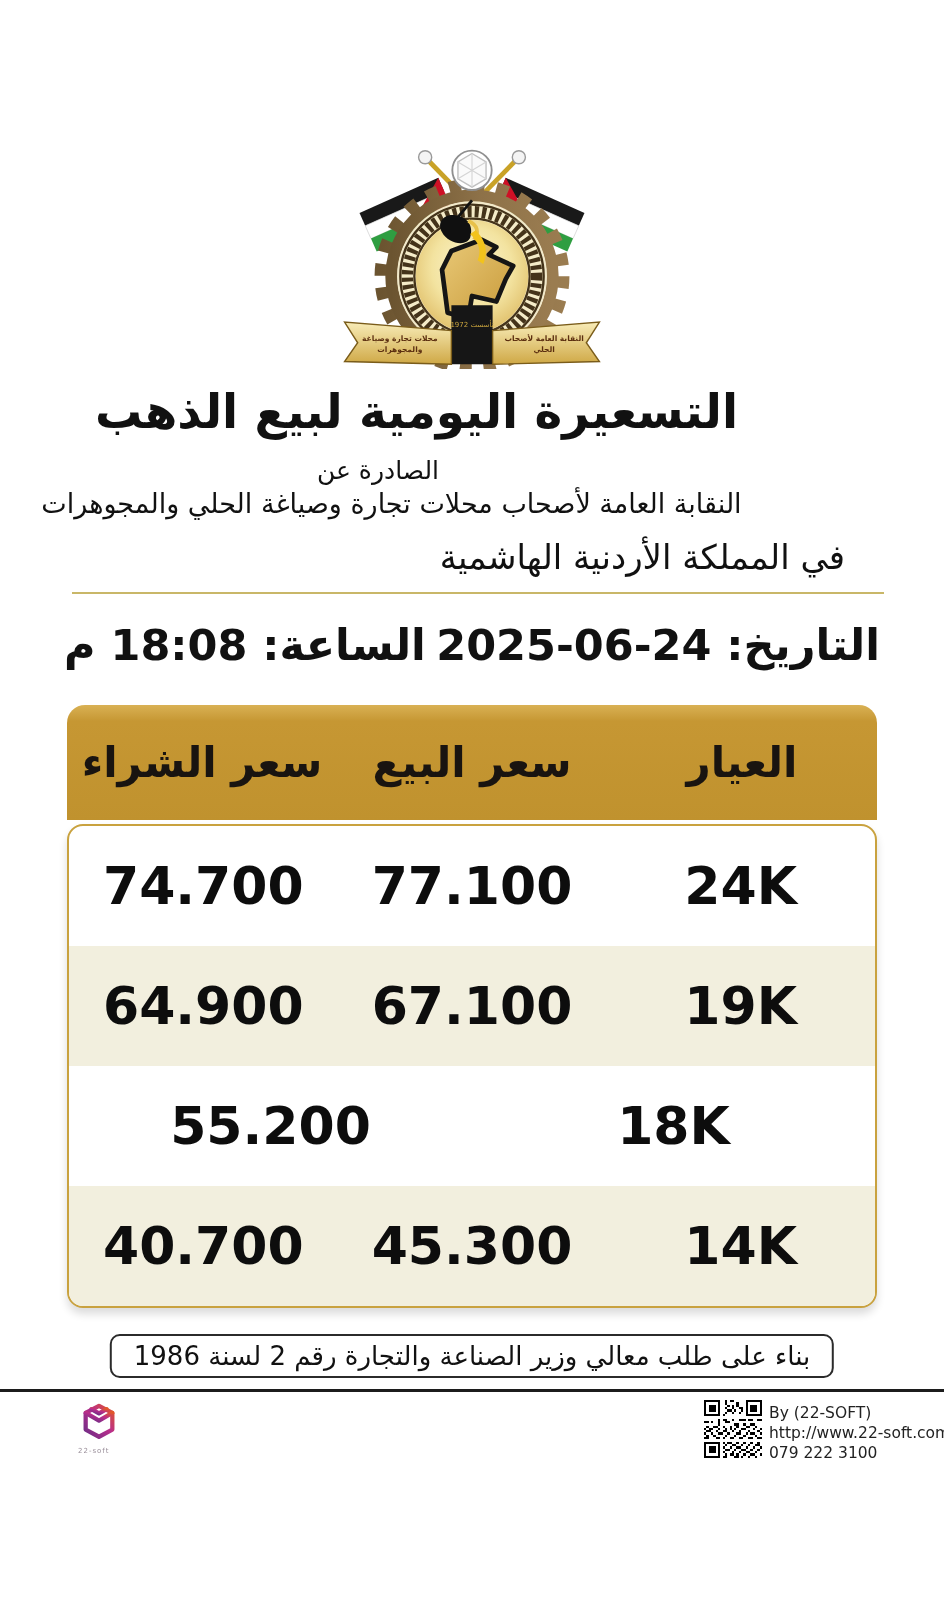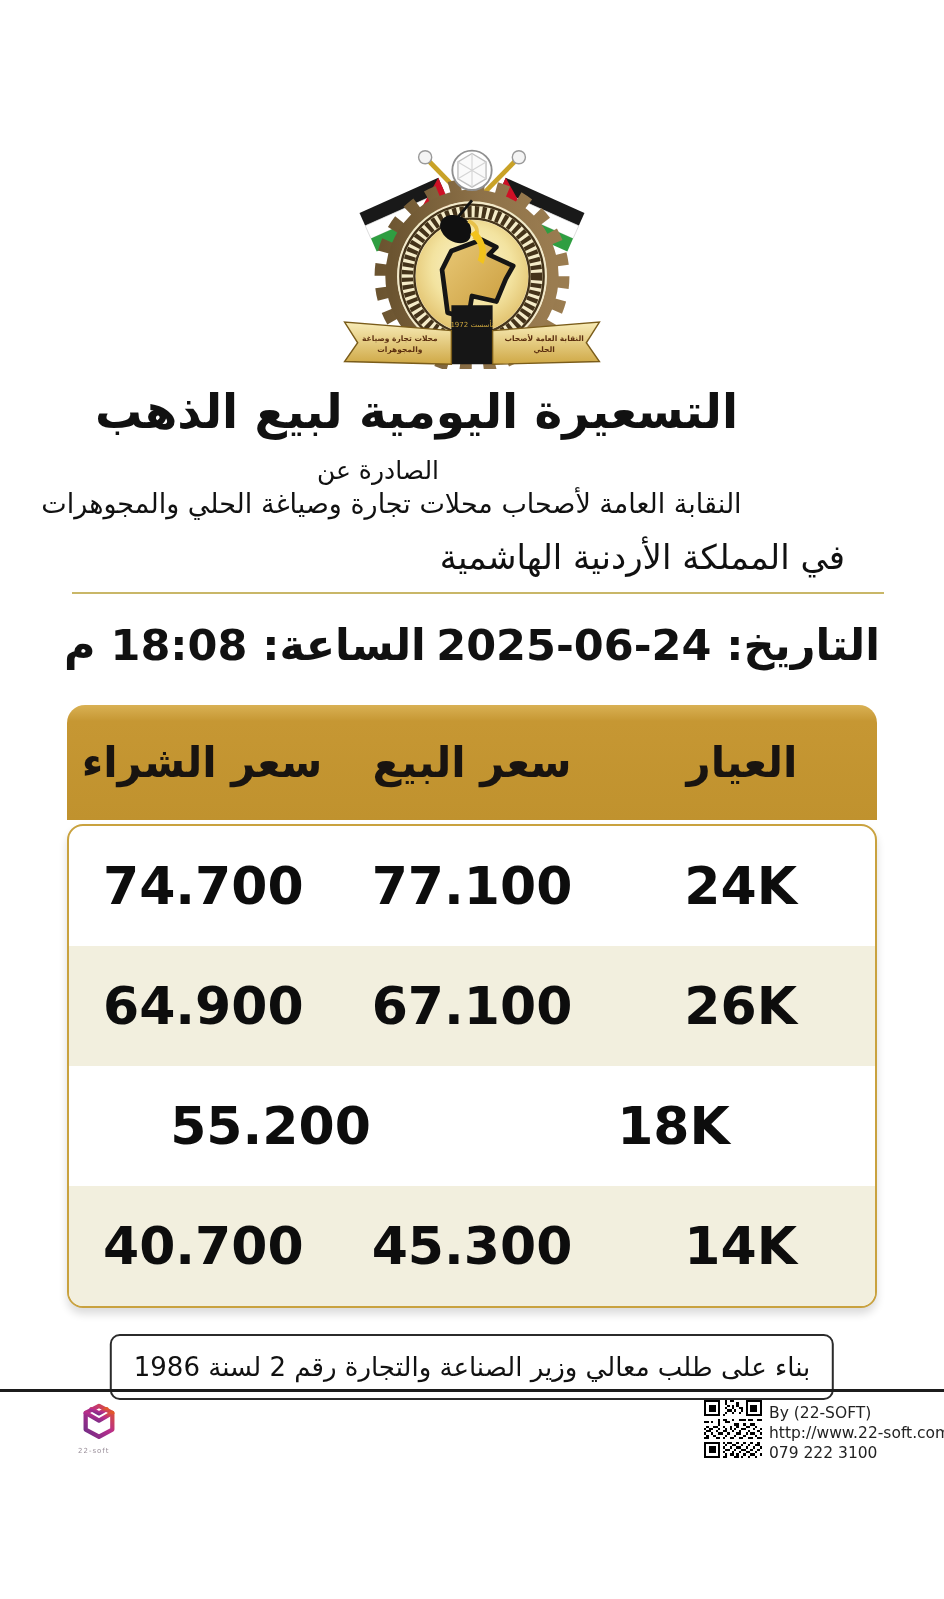--- a/index.html
+++ b/index.html
@@ -37,21 +37,21 @@
     font-size:42px;font-weight:bold;color:#191410;}
   .col{flex:1;text-align:center;}
   .tbody{margin-top:4px;border:2px solid #c9a23f;border-radius:16px;overflow:hidden;
     background:#fff;box-shadow:0 6px 9px rgba(0,0,0,0.14);}
   .trow{height:120px;display:flex;direction:rtl;align-items:center;
     font-size:52px;font-weight:bold;color:#0d0d0d;}
   .trow.alt{background:#f2efde;}
 
   
   .note-box{position:absolute;top:1334px;left:50%;transform:translateX(-50%);
-    border:2.5px solid #2b2b2b;border-radius:10px;padding:16px 22px;
+    border:2.5px solid #2b2b2b;border-radius:10px;padding:5px 22px;
     font-size:26px;direction:rtl;white-space:nowrap;}
   .bottom-divider{position:absolute;top:1389px;left:0;width:944px;height:3px;background:#1c1c1c;}
 
   .cube-logo{position:absolute;top:1402px;left:78px;width:48px;}
   .cube-text{font-size:7px;color:#9a8f9a;margin-top:1px;letter-spacing:1px;}
 
   .credit{position:absolute;top:1400px;left:704px;display:flex;gap:7px;align-items:flex-start;}
   .credit-text{font-size:15.5px;color:#222;line-height:1.3;padding-top:3px;white-space:nowrap;}
 </style>
 </head>
@@ -171,21 +171,21 @@
       <div class="col">سعر البيع</div>
       <div class="col">سعر الشراء</div>
     </div>
     <div class="tbody">
       <div class="trow">
         <div class="col">24K</div>
         <div class="col">77.100</div>
         <div class="col">74.700</div>
       </div>
       <div class="trow alt">
-        <div class="col">26K</div>
+        <div class="col">19K</div>
         <div class="col">67.100</div>
         <div class="col">64.900</div>
       </div>
       <div class="trow">
         <div class="col">18K</div>
         <div class="col">55.200</div>
       </div>
       <div class="trow alt">
         <div class="col">14K</div>
         <div class="col">45.300</div>

